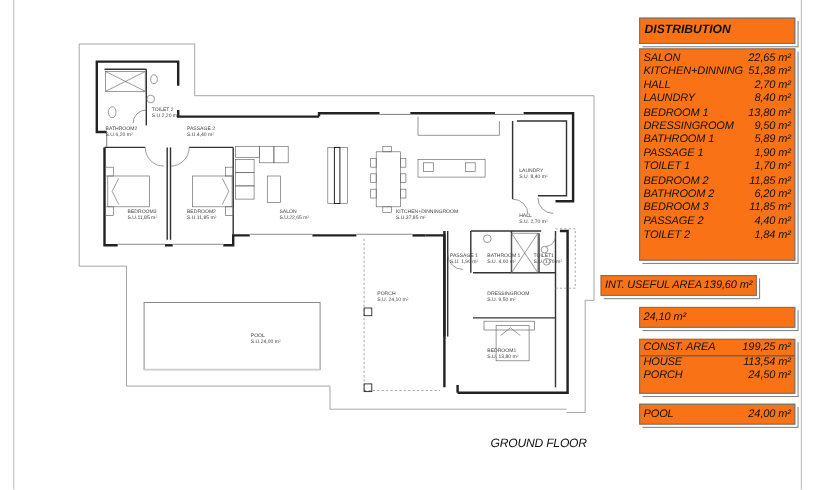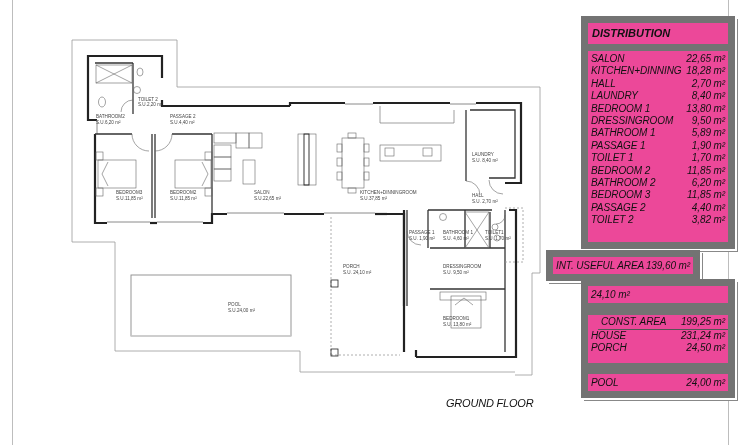--- a/index.html
+++ b/index.html
@@ -3,33 +3,33 @@
   <meta charset="utf-8">
   <style>
     html, body { margin: 0; padding: 0; background: #ffffff; }
     body { width: 740px; height: 445px; position: relative; overflow: hidden; font-family: "Liberation Sans", sans-serif; }
     .frame-left { position: absolute; left: 12px; top: 0; width: 1px; height: 445px; background: #bdbdbd; }
     .frame-right { position: absolute; left: 728px; top: 0; width: 1px; height: 445px; background: #bdbdbd; }
     svg.plan { position: absolute; left: 0; top: 0; }
     .room-label { font-family: "Liberation Sans", sans-serif; font-size: 4.6px; fill: #444; }
     .floor-title { position: absolute; left: 446px; top: 397px; font-size: 11px; font-weight: normal; font-style: italic; color: #111; letter-spacing: -0.2px; }
 
-    .box { position: absolute; background: #ec4899; border: 7px solid #737373; box-shadow: 2px 2px 0 -0px #fff, 3px 3px 0 0 #888; }
+    .box { position: absolute; background: #f97316; border: 1px solid #737373; box-shadow: 2px 2px 0 -0px #fff, 3px 3px 0 0 #888; }
     .box-inner { padding: 0 3px; }
     .row { display: flex; justify-content: space-between; font-style: italic; font-size: 10px; color: #111; line-height: 12.4px; white-space: nowrap; letter-spacing: -0.1px; }
     .dist-title { left: 581px; top: 16px; width: 140px; height: 22px; }
     .dist-title .t { font-size: 11px; font-weight: bold; font-style: italic; padding: 4px 4px; color: #111; }
     .dist-list { left: 581px; top: 44px; width: 140px; height: 191px; }
     .dist-list .box-inner { padding-top: 2px; }
     .single { height: 17px; }
     .single .row { line-height: 17px; }
     .useful { left: 546px; top: 250px; width: 140px; }
     .porchext { left: 581px; top: 279px; width: 140px; }
     .const { left: 581px; top: 308px; width: 140px; height: 48px; }
-    .const .head { border-bottom: 1px solid #555; padding: 0 3px; margin-left: 10px; }
+    .const .head { border-bottom: 1px solid #555; padding: 0 3px; }
     .const .head .row { line-height: 14px; }
     .pool { left: 581px; top: 367px; width: 140px; }
   </style>
 </head>
 <body>
 
 <div class="frame-left"></div>
 <div class="frame-right"></div>
 
 <svg class="plan" width="740" height="445" viewBox="0 0 740 445">
@@ -223,21 +223,21 @@
 </div>
 
 <div class="box dist-list">
   <div class="box-inner" id="dist-rows">
     <div class="row">
         <span>SALON</span>
         <span class="v">22,65 m²</span>
       </div>
     <div class="row">
         <span>KITCHEN+DINNING</span>
-        <span class="v">18,28 m²</span>
+        <span class="v">51,38 m²</span>
       </div>
     <div class="row">
         <span>HALL</span>
         <span class="v">2,70 m²</span>
       </div>
     <div class="row">
         <span>LAUNDRY</span>
         <span class="v">8,40 m²</span>
       </div>
     <div class="row">
@@ -271,21 +271,21 @@
     <div class="row">
         <span>BEDROOM 3</span>
         <span class="v">11,85 m²</span>
       </div>
     <div class="row">
         <span>PASSAGE 2</span>
         <span class="v">4,40 m²</span>
       </div>
     <div class="row">
         <span>TOILET 2</span>
-        <span class="v">3,82 m²</span>
+        <span class="v">1,84 m²</span>
       </div>
   </div>
 </div>
 
 <div class="box single useful">
   <div class="box-inner">
     <div class="row">
         <span>INT. USEFUL AREA</span>
         <span>139,60 m²</span>
       </div>
@@ -303,21 +303,21 @@
 <div class="box const">
   <div class="head">
     <div class="row">
         <span>CONST. AREA</span>
         <span>199,25 m²</span>
       </div>
   </div>
   <div class="box-inner">
     <div class="row">
         <span>HOUSE</span>
-        <span>231,24 m²</span>
+        <span>113,54 m²</span>
       </div>
     <div class="row">
         <span>PORCH</span>
         <span>24,50 m²</span>
       </div>
   </div>
 </div>
 
 <div class="box single pool">
   <div class="box-inner">

